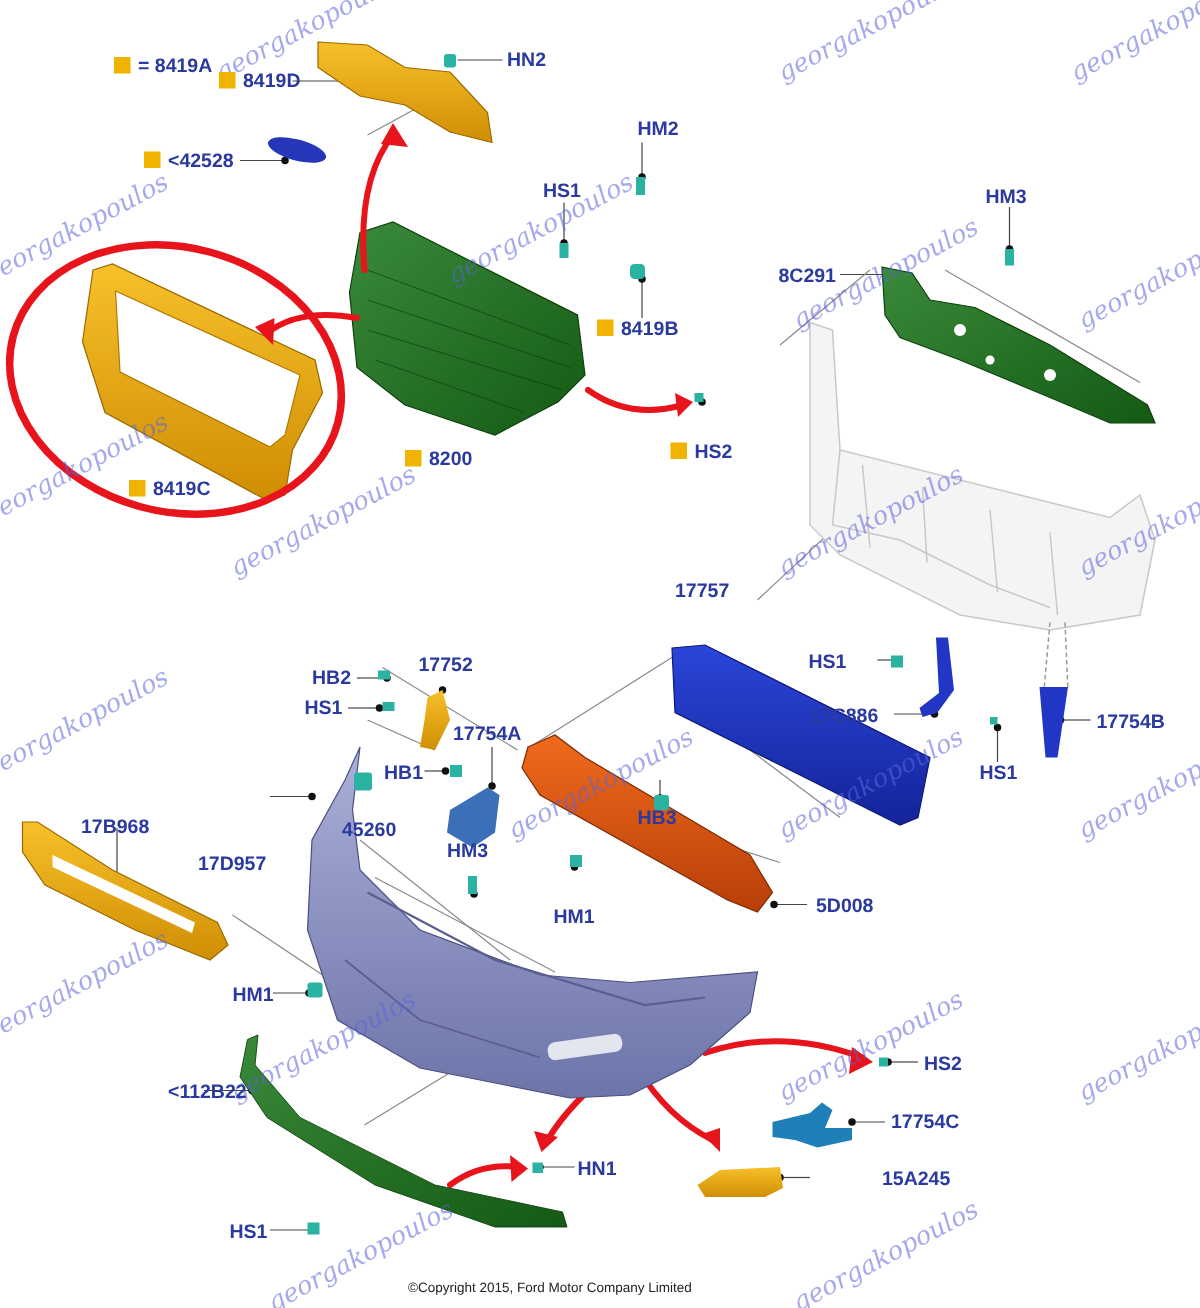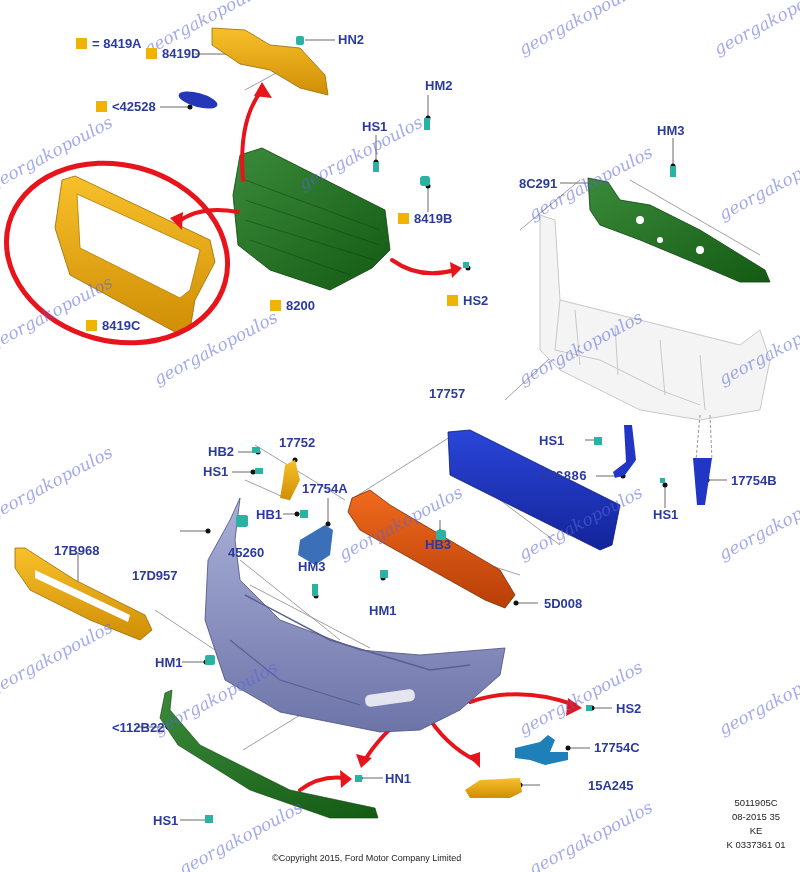--- a/index.html
+++ b/index.html
@@ -246,45 +246,39 @@
   <div class="lbl" style="left:338px;top:33px;">HN2</div>
   <div class="lbl" style="left:96px;top:100px;"><span class="sq"></span><span>&lt;42528</span></div>
   <div class="lbl" style="left:414px;top:79px;margin-left:11px;">HM2</div>
   <div class="lbl" style="left:362px;top:120px;">HS1</div>
   <div class="lbl" style="left:398px;top:212px;"><span class="sq"></span><span>8419B</span></div>
   <div class="lbl" style="left:447px;top:294px;"><span class="sq"></span><span>HS2</span></div>
   <div class="lbl" style="left:86px;top:319px;text-align:center;"><span class="sq"></span><span>8419C</span></div>
   <div class="lbl" style="left:270px;top:299px;"><span class="sq"></span><span>8200</span></div>
   <div class="lbl" style="left:657px;top:124px;">HM3</div>
   <div class="lbl" style="left:519px;top:177px;">8C291</div>
-  <div class="lbl" style="left:429px;top:387px;">17757</div>
+  <div class="lbl" style="left:450px;top:387px;">17757</div>
   <div class="lbl" style="left:279px;top:436px;">17752</div>
   <div class="lbl" style="left:208px;top:445px;">HB2</div>
   <div class="lbl" style="left:203px;top:465px;">HS1</div>
   <div class="lbl" style="left:302px;top:482px;">17754A</div>
   <div class="lbl" style="left:256px;top:508px;">HB1</div>
   <div class="lbl" style="left:425px;top:502px;margin-top:36px;">HB3</div>
   <div class="lbl" style="left:132px;top:525px;margin-top:44px;">17D957</div>
   <div class="lbl" style="left:228px;top:546px;">45260</div>
   <div class="lbl" style="left:298px;top:560px;">HM3</div>
   <div class="lbl" style="left:54px;top:544px;">17B968</div>
   <div class="lbl" style="left:369px;top:604px;">HM1</div>
   <div class="lbl" style="left:544px;top:597px;">5D008</div>
   <div class="lbl" style="left:539px;top:434px;">HS1</div>
-  <div class="lbl" style="left:540px;top:470px;font-family:Liberation Mono, monospace;">17C886</div>
+  <div class="lbl" style="left:540px;top:470px;">17C886</div>
   <div class="lbl" style="left:731px;top:474px;">17754B</div>
   <div class="lbl" style="left:653px;top:508px;">HS1</div>
   <div class="lbl" style="left:155px;top:656px;">HM1</div>
   <div class="lbl" style="left:80px;top:721px;margin-left:32px;">&lt;112B22</div>
   <div class="lbl" style="left:616px;top:702px;">HS2</div>
   <div class="lbl" style="left:594px;top:741px;">17754C</div>
   <div class="lbl" style="left:385px;top:772px;">HN1</div>
   <div class="lbl" style="left:544px;top:779px;margin-left:44px;">15A245</div>
   <div class="lbl" style="left:153px;top:814px;">HS1</div>
 
   <div class="footer" style="left:272px;top:853px;">©Copyright 2015, Ford Motor Company Limited</div>
-  <div class="code" style="left:716px;top:796px;">
-    <div>5011905C</div>
-    <div>08-2015 35</div>
-    <div>KE</div>
-    <div>K 0337361 01</div>
-  </div>
 </div>
 
 </body></html>

